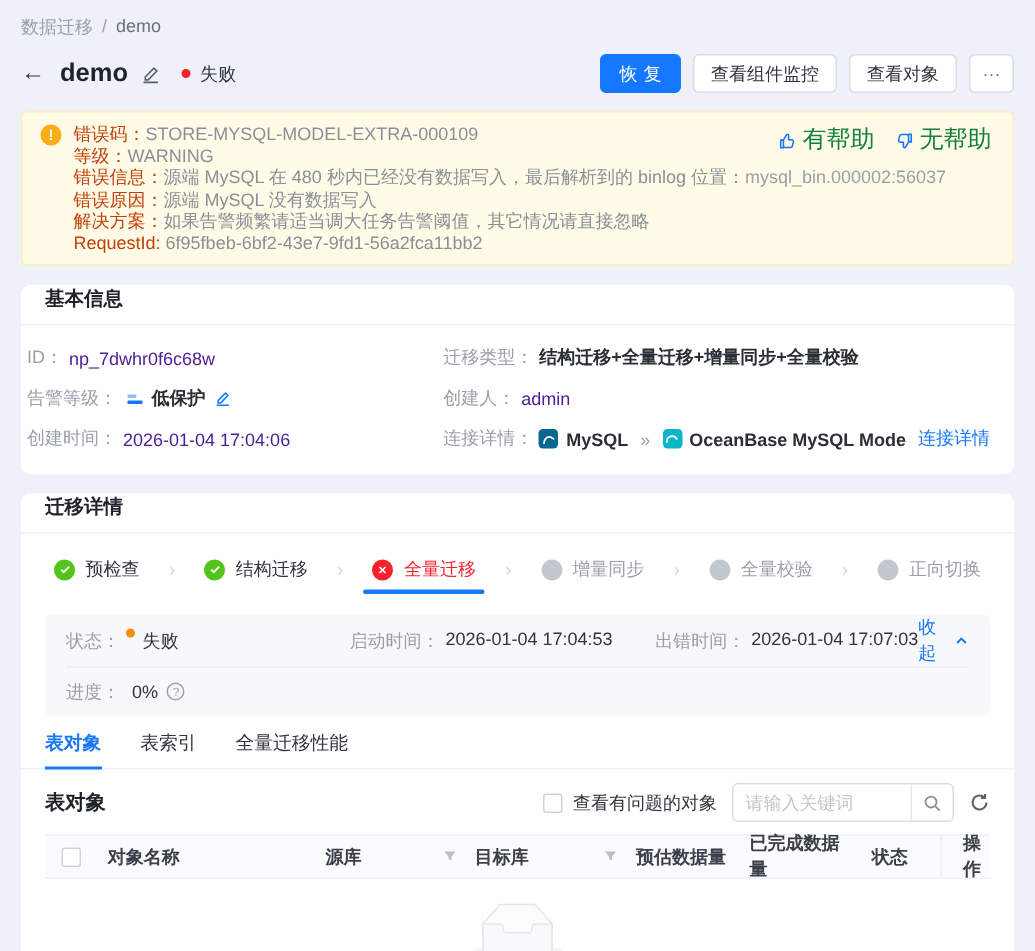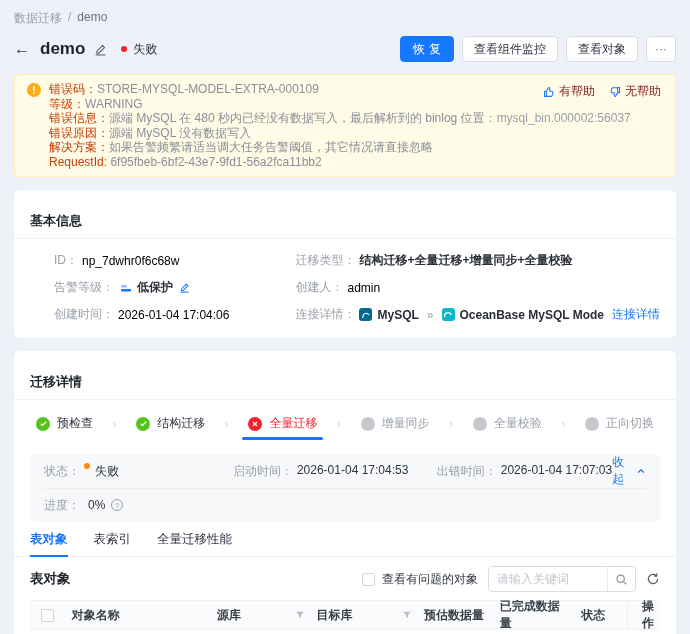--- a/index.html
+++ b/index.html
@@ -35,32 +35,32 @@
            padding:7px 12px 7px 10px; position:relative; display:flex; }
   .alert-icon { width:14px; height:14px; border-radius:50%; background:#faad14; color:#fff;
                 font-size:10px; font-weight:bold; display:flex; align-items:center; justify-content:center;
                 flex:0 0 auto; margin:1px 8px 0 2px; }
   .alert-lines { line-height:14.5px; }
   .alert-line { white-space:nowrap; }
   .alert-label { color:#c2410c; }
   .alert-value { color:#8a8f99; }
   .alert-value2 { color:#9aa0ab; }
   .alert-feedback { position:absolute; right:14px; top:8px; display:flex; gap:14px; }
-  .feedback-link { color:#7f1d1d; display:flex; align-items:center; gap:4px; cursor:pointer; font-size:12px; }
+  .feedback-link { color:#15803d; display:flex; align-items:center; gap:4px; cursor:pointer; font-size:16px; }
 
   
   .card { background:#fff; border-radius:6px; margin-top:13px; }
-  .card-header { padding:22px 16px 8px 16px; border-bottom:1px solid #f0f1f4; }
+  .card-header { padding:0 16px 8px 16px; border-bottom:1px solid #f0f1f4; }
   .card-title { font-size:13px; font-weight:bold; color:#1f232b; }
 
   
-  .info-body { padding:8px 16px 10px 4px; display:grid; grid-template-columns:1fr 1fr; column-gap:0;margin-left:36px; }
+  .info-body { padding:8px 16px 10px 4px; display:grid; grid-template-columns:1fr 1fr; column-gap:0; }
   .info-row { display:flex; align-items:center; height:27px; white-space:nowrap; }
   .info-label { color:#9aa0ab; margin-right:4px; }
-  .info-value { color:#000000; }
+  .info-value { color:#4c1d95; }
   .info-value.strong { font-weight:bold; color:#2a2e36; }
   .level-icon { display:inline-flex; margin:0 5px 0 2px; }
   .edit-icon-sm { display:inline-flex; margin-left:6px; cursor:pointer; }
   .db-icon { width:13px; height:13px; border-radius:3px; display:inline-flex; align-items:center;
              justify-content:center; margin-right:5px; flex:0 0 auto; }
   .db-mysql { background:#06688f; }
   .db-ob { background:#0ab6c8; }
   .db-sep { color:#9aa0ab; margin:0 8px; }
   .link { color:#1678ff; cursor:pointer; }
   .conn-link { margin-left:8px;text-align:center; }

